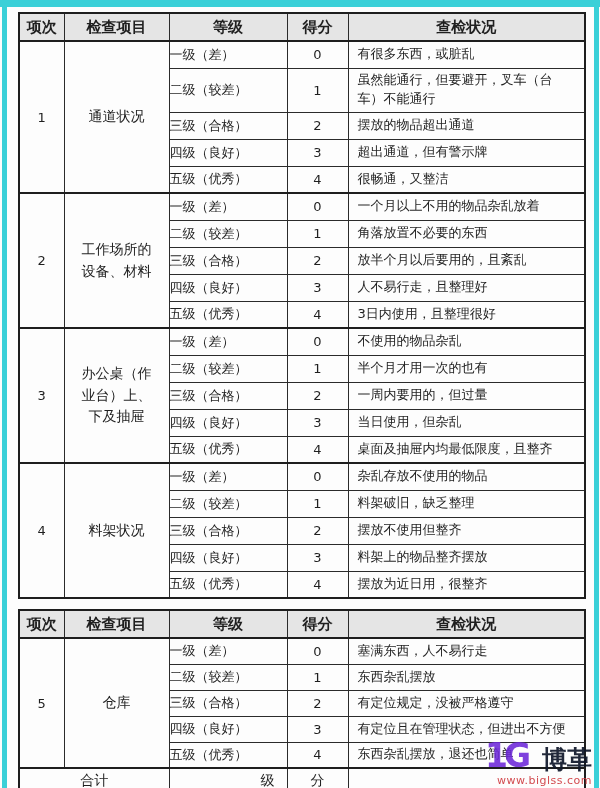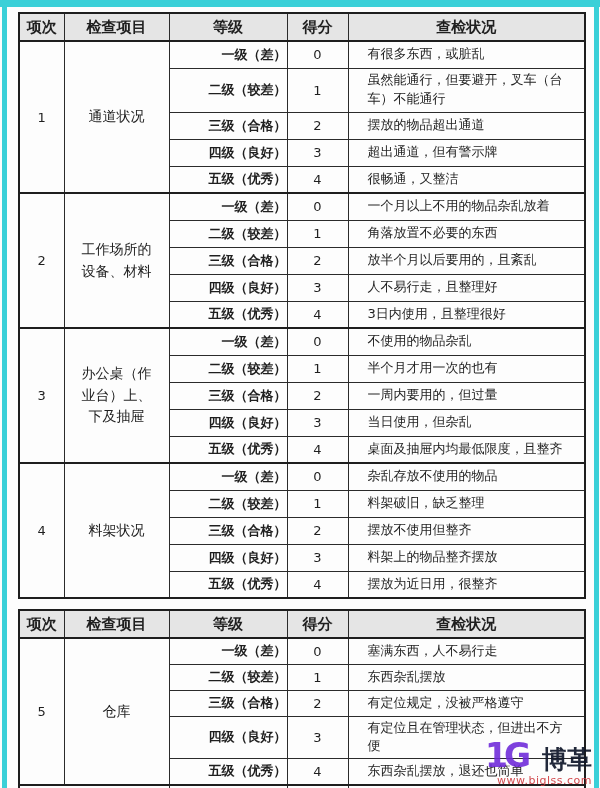--- a/index.html
+++ b/index.html
@@ -23,23 +23,23 @@
   thead th{
     font-size:15px;font-weight:bold;height:26px;text-align:center;
     border-bottom:2px solid #1e1e1e;background:#e5e5e5;
   }
   tbody tr{height:27px;}
   tbody tr.tall{height:44px;}
   tr.sec-start td{border-top:2px solid #1e1e1e;}
 
   td.no{text-align:center;font-size:13px;}
   td.item{text-align:center;font-size:14px;padding:2px 16px;line-height:1.55;}
-  td.grade{text-align:right;font-size:13px;font-weight:bold;}
+  td.grade{text-align:left;font-size:13px;}
   td.score{text-align:center;font-size:13px;}
-  td.status{text-align:left;font-size:13px;padding:2px 19px;line-height:1.45;}
+  td.status{text-align:left;font-size:13px;padding:2px 9px;line-height:1.45;}
 
   .t2{margin-top:10px;}
   .t2 tbody tr{height:26px;}
   tr.footer-row{height:20px;}
   tr.footer-row td{border-top:2px solid #1e1e1e;}
   td.total{text-align:center;font-size:14px;}
   td.grade-blank{text-align:right;font-size:14px;padding-right:12px;}
   td.score-blank{text-align:center;font-size:14px;}
 
   .logo{position:absolute;right:8px;bottom:2px;text-align:right;line-height:1;}

